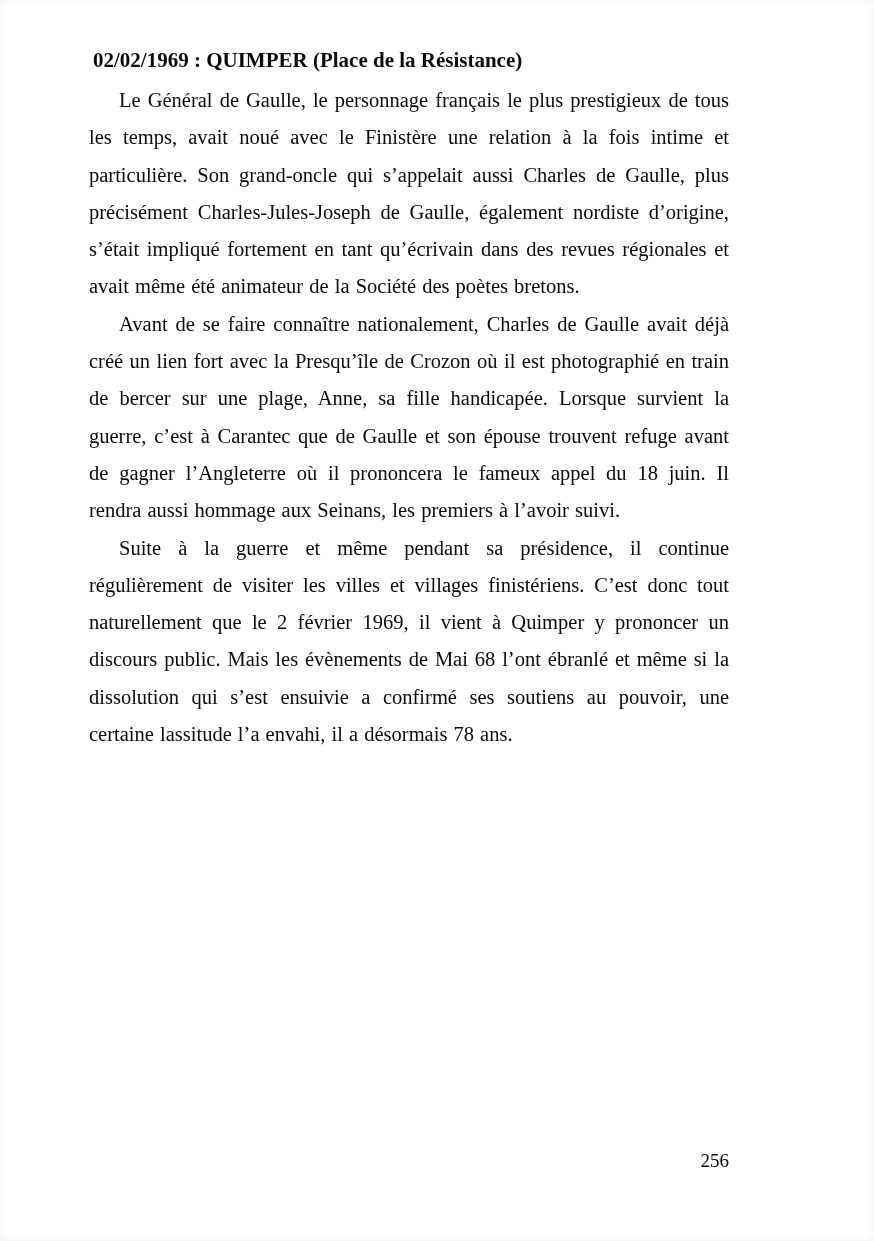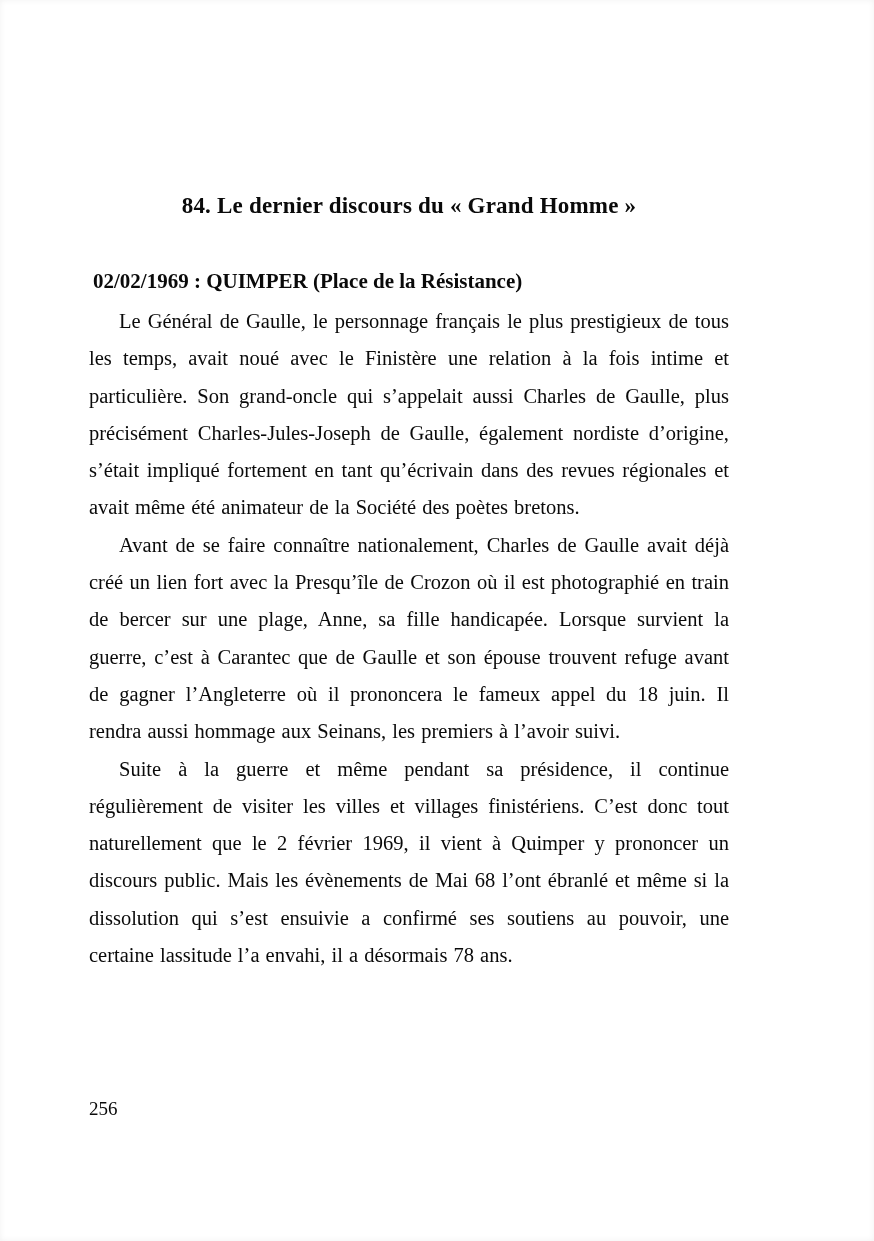--- a/index.html
+++ b/index.html
@@ -50,32 +50,31 @@
     font-size: 20.5px;
     line-height: 37.3px;
     text-align: justify;
     text-indent: 30px;
     word-spacing: 1px;
   }
   .page-number {
     position: absolute;
     left: 89px;
     width: 640px;
-    top: 1096px;
-    text-align: left;
+    top: 1148px;
+    text-align: right;
     font-size: 19px;
     line-height: 26px;
   }
 </style>
 </head>
 <body>
 
 <div class="page">
   <div class="text-block">
-    <h1 class="chapter-title">84. Le dernier discours du « Grand Homme »</h1>
     <h2 class="section-heading">02/02/1969 : QUIMPER (Place de la Résistance)</h2>
     <div class="body-copy">
       <p>Le Général de Gaulle, le personnage français le plus prestigieux de tous les temps, avait noué avec le Finistère une relation à la fois intime et particulière. Son grand-oncle qui s’appelait aussi Charles de Gaulle, plus précisément Charles-Jules-Joseph de Gaulle, également nordiste d’origine, s’était impliqué fortement en tant qu’écrivain dans des revues régionales et avait même été animateur de la Société des poètes bretons.</p>
       <p>Avant de se faire connaître nationalement, Charles de Gaulle avait déjà créé un lien fort avec la Presqu’île de Crozon où il est photographié en train de bercer sur une plage, Anne, sa fille handicapée. Lorsque survient la guerre, c’est à Carantec que de Gaulle et son épouse trouvent refuge avant de gagner l’Angleterre où il prononcera le fameux appel du 18 juin. Il rendra aussi hommage aux Seinans, les premiers à l’avoir suivi.</p>
       <p>Suite à la guerre et même pendant sa présidence, il continue régulièrement de visiter les villes et villages finistériens. C’est donc tout naturellement que le 2 février 1969, il vient à Quimper y prononcer un discours public. Mais les évènements de Mai 68 l’ont ébranlé et même si la dissolution qui s’est ensuivie a confirmé ses soutiens au pouvoir, une certaine lassitude l’a envahi, il a désormais 78 ans.</p>
     </div>
   </div>
   <div class="page-number">256</div>
 </div>
 

